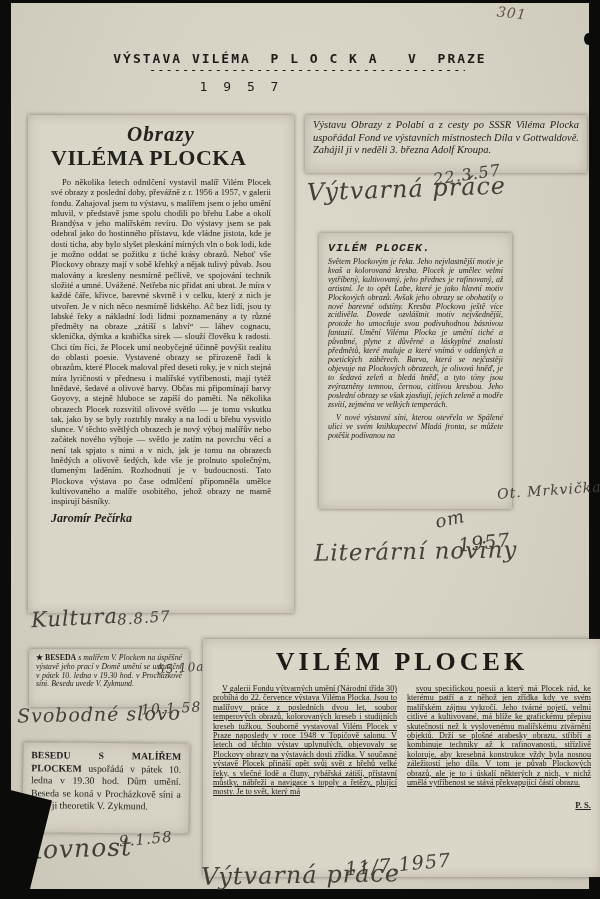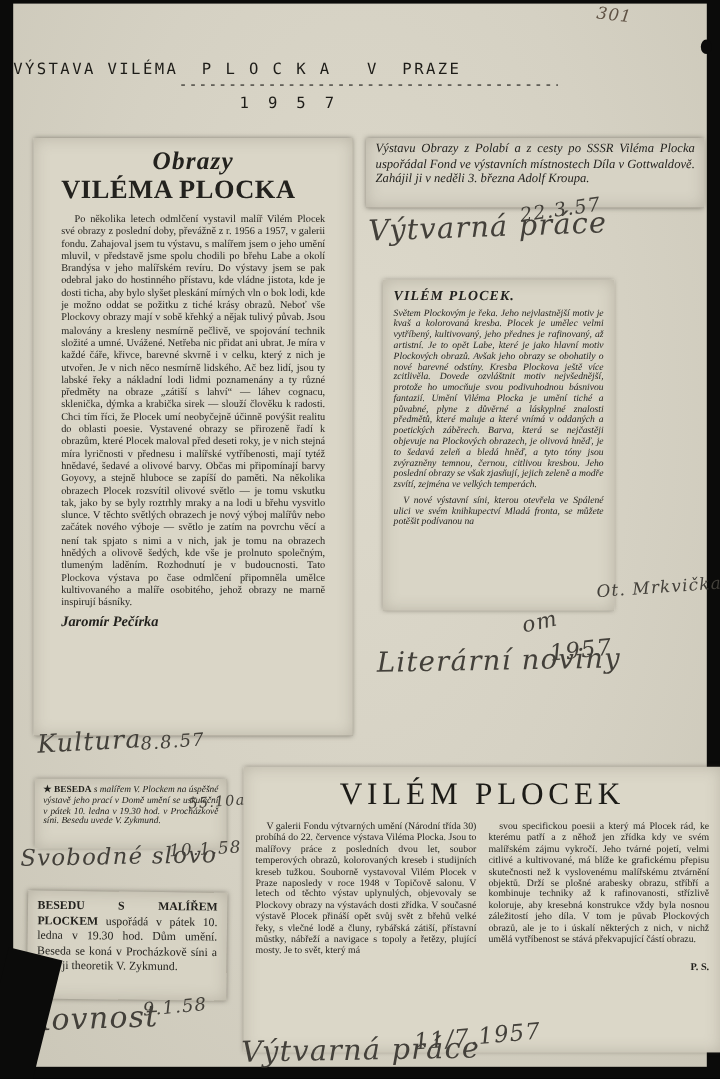--- a/index.html
+++ b/index.html
@@ -5,22 +5,22 @@
   html,body{margin:0;padding:0;background:#000;}
   .stage{position:relative;width:600px;height:899px;background:#0b0b0a;overflow:hidden;
          font-family:"Liberation Serif", serif;color:#23221e;}
   .paper{position:absolute;left:11px;top:3px;width:578px;height:886px;
          background:radial-gradient(ellipse at 50% 38%, #ddd9cb 0%, #d5d1c3 55%, #cbc7b8 100%);}
   .corner-black{position:absolute;left:-20px;bottom:-34px;width:46px;height:130px;
                 background:#0b0b0a;transform:rotate(14deg);}
   .edge-nick{position:absolute;right:-4px;top:30px;width:9px;height:12px;background:#0b0b0a;border-radius:50%;}
 
   
-  .hdr-title{position:absolute;left:0;right:0;top:48px;
-             font-family:"DejaVu Sans Mono", monospace;font-weight:normal;font-size:13px;
+  .hdr-title{position:absolute;left:0;right:0;top:48px;text-align:center;
+             font-family:"DejaVu Sans Mono", monospace;font-weight:bold;font-size:13px;
              letter-spacing:2px;white-space:pre;color:#1d1c18;}
   .hdr-dashes{position:absolute;left:138px;top:60px;width:316px;height:12px;overflow:hidden;
               font-family:"DejaVu Sans Mono", monospace;font-size:12px;letter-spacing:1px;
               white-space:nowrap;color:#1d1c18;}
   .hdr-year{position:absolute;left:150px;top:76px;width:160px;text-align:center;
             font-family:"DejaVu Sans Mono", monospace;font-weight:normal;font-size:13px;
             letter-spacing:4px;white-space:pre;color:#1d1c18;}
 
   
   .clip{position:absolute;box-shadow:0 0 4px rgba(55,50,40,.55), inset 0 0 12px rgba(90,85,70,.25);
@@ -28,35 +28,35 @@
   .clip-obrazy{left:17px;top:112px;width:266px;height:498px;background:#dad6c7;padding:7px 23px;}
   .obrazy-t1{font-style:italic;font-weight:bold;font-size:21px;text-align:center;letter-spacing:1px;}
   .obrazy-t2{font-weight:bold;font-size:22px;text-align:left;letter-spacing:.5px;margin-top:-2px;}
   .obrazy-body{margin-top:6px;font-size:8.6px;line-height:10.3px;text-align:justify;text-indent:11px;}
   .obrazy-author{margin-top:4px;text-align:left;font-style:italic;font-size:12px;font-weight:bold;}
 
   .clip-gott{left:294px;top:112px;width:282px;height:58px;background:#d7d3c5;padding:4px 8px;
              font-style:italic;font-size:10.5px;line-height:12.5px;text-align:justify;}
 
   .clip-lit{left:308px;top:230px;width:193px;height:276px;background:#d9d5c6;padding:8px 9px;}
-  .lit-title{font-weight:bold;font-style:italic;font-size:11.5px;letter-spacing:1px;margin-bottom:4px;}
+  .lit-title{font-weight:bold;font-style:italic;font-size:11.5px;letter-spacing:1px;margin-bottom:4px;font-family:Liberation Mono, monospace;}
   .lit-body1{font-style:italic;font-size:8px;line-height:8.9px;text-align:justify;}
   .lit-body2{font-style:italic;font-size:8px;line-height:8.9px;text-align:justify;margin-top:5px;text-indent:8px;}
 
   .clip-beseda1{left:18px;top:646px;width:160px;height:58px;background:#d8d4c5;padding:5px 7px;
                 font-style:italic;font-size:7.8px;line-height:8.8px;text-align:justify;}
   .clip-beseda1 .lead{font-weight:bold;font-style:normal;}
 
   .clip-beseda2{left:12px;top:740px;width:166px;height:90px;background:#d7d3c4;padding:7px 8px;
                 font-size:9.8px;line-height:12.6px;text-align:justify;transform:rotate(.6deg);}
   .clip-beseda2 .lead{font-weight:bold;}
 
   .clip-plocek{left:192px;top:636px;width:398px;height:238px;background:#dbd7c8;padding:8px 10px;}
-  .plocek-hl{text-align:center;font-weight:normal;font-size:26px;letter-spacing:4px;margin-bottom:7px;color:#1c1b17;}
-  .plocek-cols{display:flex;gap:10px;}
+  .plocek-hl{text-align:center;font-weight:bold;font-size:26px;letter-spacing:4px;margin-bottom:7px;color:#1c1b17;}
+  .plocek-cols{display:flex;gap:10px;text-decoration:underline;}
   .plocek-col{width:50%;font-size:8.2px;line-height:9.4px;text-align:justify;text-indent:9px;}
   .plocek-sig{text-align:right;font-weight:bold;font-size:8.6px;margin-top:14px;}
 
   
   .hand{position:absolute;font-family:"DejaVu Serif", serif;font-style:italic;color:#43403a;
         letter-spacing:1px;white-space:nowrap;}
   .h-num{left:486px;top:2px;font-size:14px;transform:rotate(7deg);color:#5f5244;}
   .h-vyt-top{left:296px;top:172px;font-size:24px;transform:rotate(-2deg);}
   .h-date-top{left:422px;top:162px;font-size:16px;transform:rotate(-8deg);}
   .h-mrk{left:486px;top:479px;font-size:14px;transform:rotate(-4deg);}

